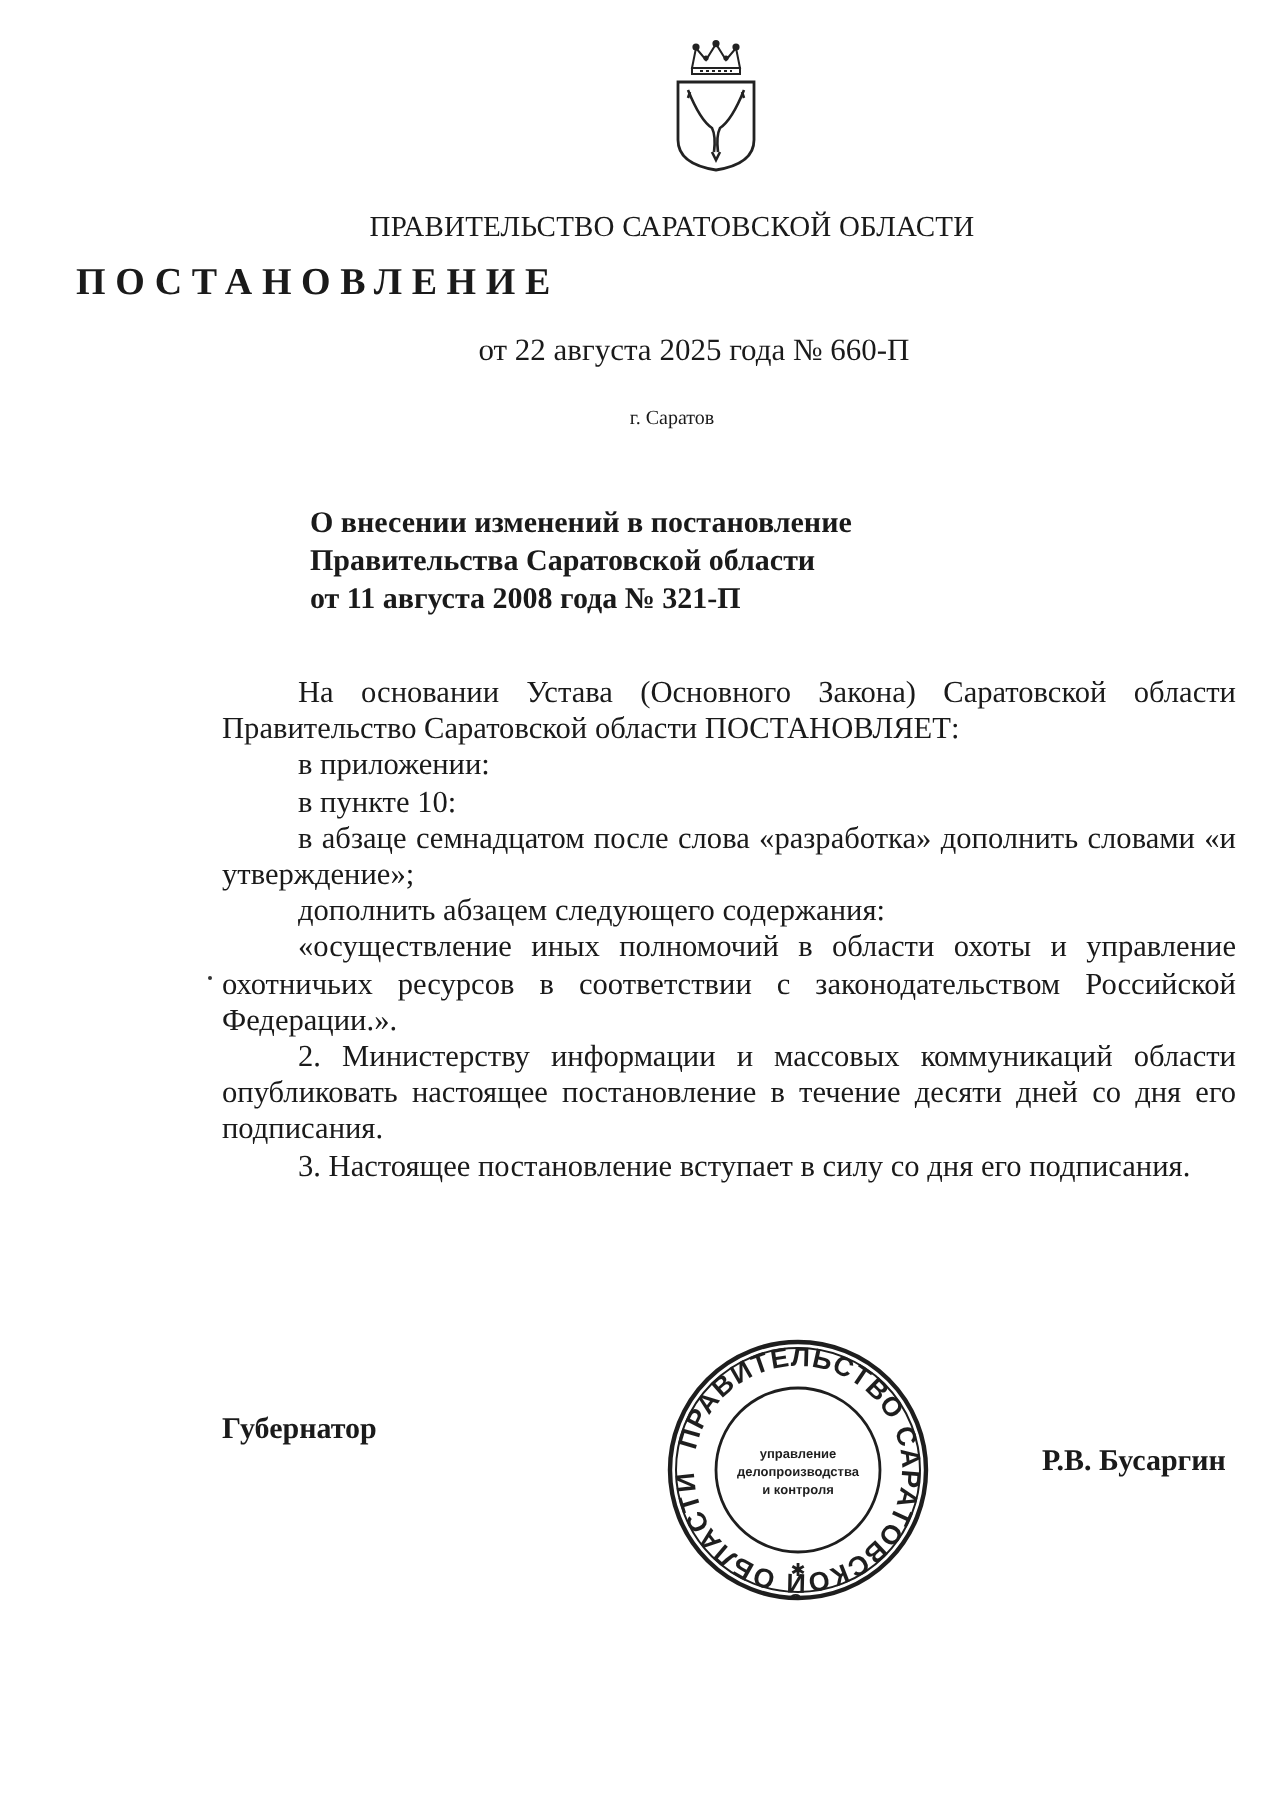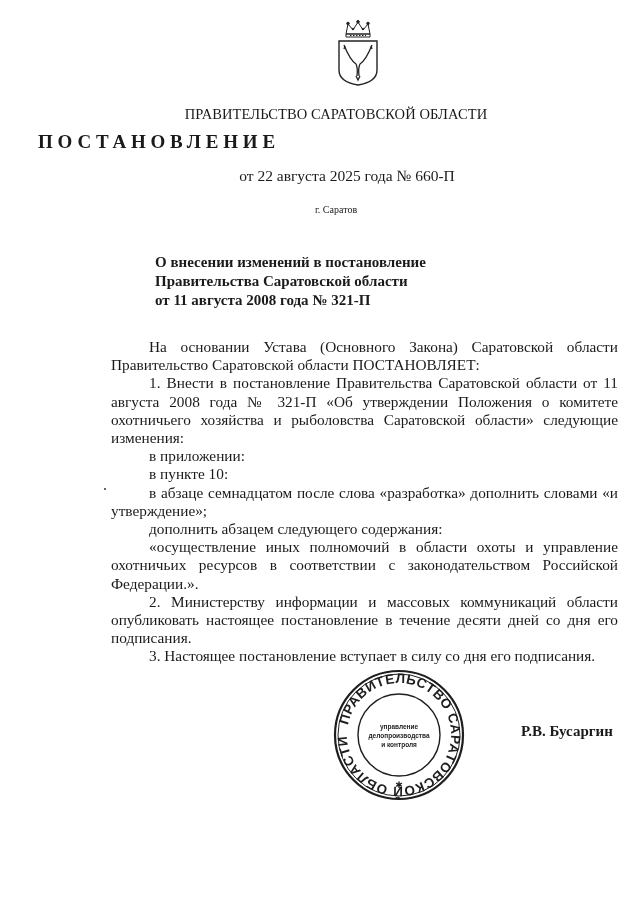--- a/index.html
+++ b/index.html
@@ -60,33 +60,33 @@
   <div class="city">г. Саратов</div>
 
   <div class="subject">
     <div>О внесении изменений в постановление</div>
     <div>Правительства Саратовской области</div>
     <div>от 11 августа 2008 года № 321-П</div>
   </div>
 
   <div class="body-text">
     <p class="p">На основании Устава (Основного Закона) Саратовской области Правительство Саратовской области ПОСТАНОВЛЯЕТ:</p>
-    <p class="p">1. Внести в постановление Правительства Саратовской области от 11 августа 2008 года № 321-П «Об утверждении Положения о комитете охотничьего хозяйства и рыболовства Саратовской области» следующие изменения:</p>
     <p class="p">в приложении:</p>
     <p class="p">в пункте 10:</p>
     <p class="p">в абзаце семнадцатом после слова «разработка» дополнить словами «и утверждение»;</p>
     <p class="p">дополнить абзацем следующего содержания:</p>
     <p class="p">«осуществление иных полномочий в области охоты и управление охотничьих ресурсов в соответствии с законодательством Российской Федерации.».</p>
     <p class="p">2. Министерству информации и массовых коммуникаций области опубликовать настоящее постановление в течение десяти дней со дня его подписания.</p>
     <p class="p">3. Настоящее постановление вступает в силу со дня его подписания.</p>
   </div>
 
   <div class="speck"></div>
 
   <div class="signer-pos">
+    <div>Губернатор</div>
   </div>
 
   <div class="stamp">
     <svg viewBox="0 0 134 134">
       <defs>
         <path id="stampArc" d="M 67 67 m -52 0 a 52 52 0 1 1 104 0 a 52 52 0 1 1 -104 0"></path>
       </defs>
       <circle cx="67" cy="67" r="64" fill="none" stroke="#1e1e1e" stroke-width="2.2"></circle>
       <circle cx="67" cy="67" r="61" fill="none" stroke="#1e1e1e" stroke-width="1"></circle>
       <circle cx="67" cy="67" r="41" fill="none" stroke="#1e1e1e" stroke-width="1.4"></circle>

